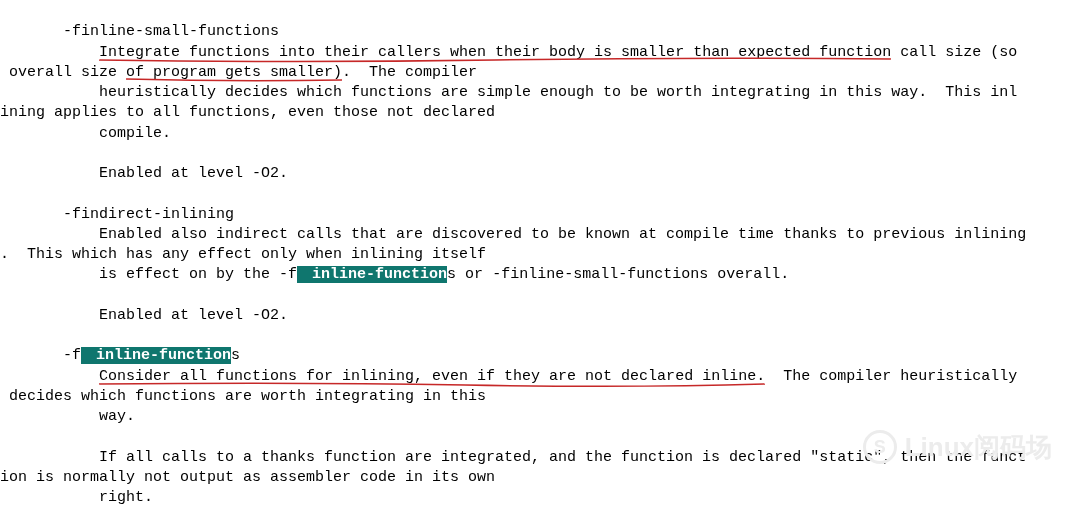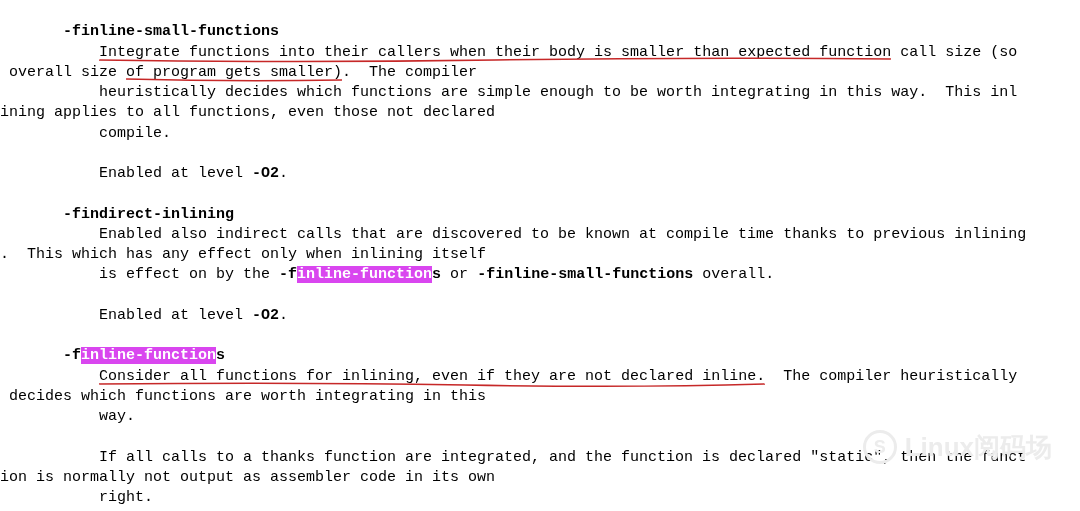--- a/index.html
+++ b/index.html
@@ -9,25 +9,26 @@
     line-height: 1.35;
     background: #ffffff;
     color: #000000;
     width: 1080px;
     height: 511px;
     overflow: hidden;
     position: relative;
     padding: 2px 0;
   }
   .doc { white-space: pre; }
-  .b { font-weight: bold; }
+  .b { font-weight: normal; }
   .hl {
-    background: #d946ef;
+    background: #0f766e;
     color: #ffffff;
     font-weight: bold;
+    padding-left: 15px;
   }
   .underline-red {
     position: relative;
   }
   .underline-svg {
     position: absolute;
     left: 0;
     bottom: -4px;
     width: 100%;
     height: 8px;

